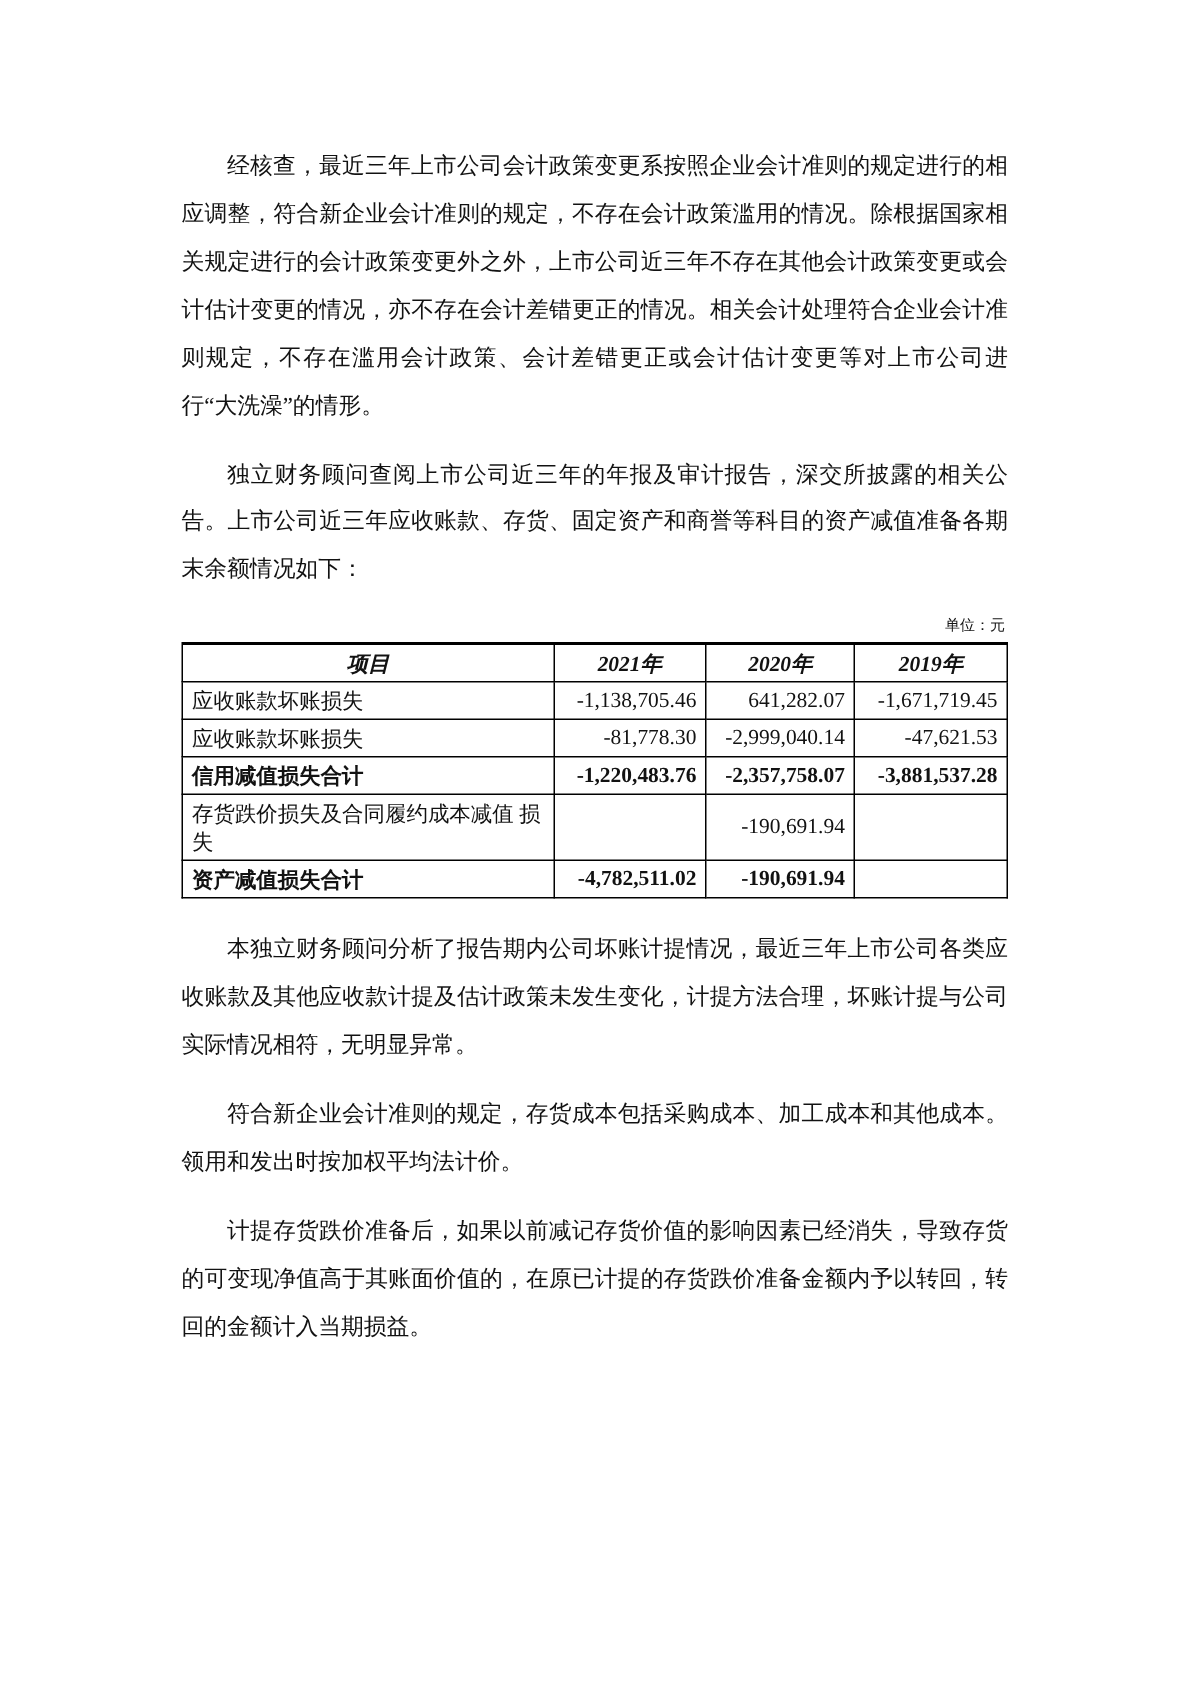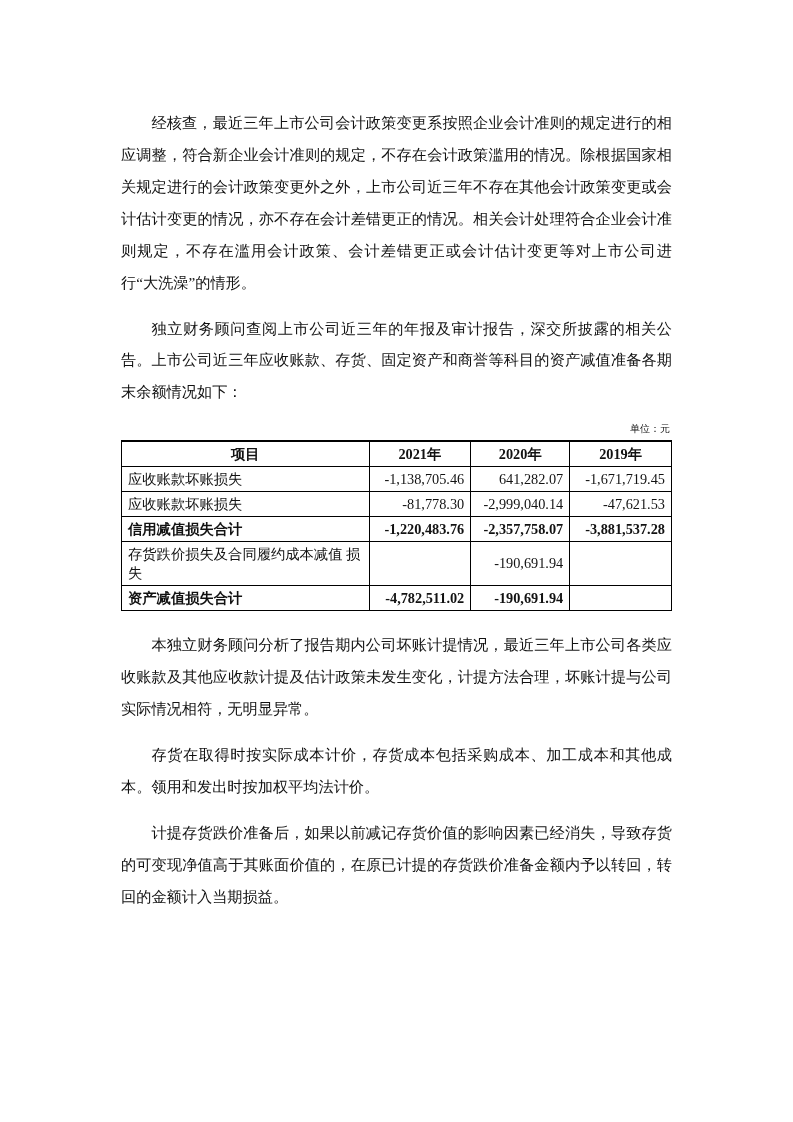--- a/index.html
+++ b/index.html
@@ -9,21 +9,21 @@
   }
   body {
     width: 793px;
     height: 1122px;
     font-family: "Liberation Serif", "DejaVu Serif", serif;
     color: #121212;
     overflow: hidden;
   }
   .page {
     width: 551px;
-    margin: 12px auto;
+    margin: 0 auto;
     padding-top: 95px;
   }
   .para {
     font-size: 15.2px;
     line-height: 2.1;
     text-align: justify;
     text-indent: 2em;
     margin: 0 0 14px 0;
   }
   .heading {
@@ -52,20 +52,21 @@
   table.impairment th,
   table.impairment td {
     border: 1px solid #000;
     padding: 2.5px 6px;
     height: 19px;
     vertical-align: middle;
   }
   table.impairment th {
     font-weight: bold;
     text-align: center;
+    font-style: italic;
   }
   td.item { text-align: left; }
   td.num { text-align: right; }
   tr.bold-row td { font-weight: bold; }
 </style>
 </head>
 <body>
 
 <div class="page">
 
@@ -120,18 +121,18 @@
         <td class="item">资产减值损失合计</td>
         <td class="num">-4,782,511.02</td>
         <td class="num">-190,691.94</td>
         <td class="num"></td>
       </tr>
     </tbody>
   </table>
 
   <p class="para">本独立财务顾问分析了报告期内公司坏账计提情况，最近三年上市公司各类应收账款及其他应收款计提及估计政策未发生变化，计提方法合理，坏账计提与公司实际情况相符，无明显异常。</p>
 
-  <p class="para">存货在取得时按实际成本计价，存货成本包括采购成本、加工成本和其他成本。领用和发出时按加权平均法计价。</p>
+  <p class="para">符合新企业会计准则的规定，存货成本包括采购成本、加工成本和其他成本。领用和发出时按加权平均法计价。</p>
 
 
   <p class="para">计提存货跌价准备后，如果以前减记存货价值的影响因素已经消失，导致存货的可变现净值高于其账面价值的，在原已计提的存货跌价准备金额内予以转回，转回的金额计入当期损益。</p>
 
 </div>
 
 </body></html>

